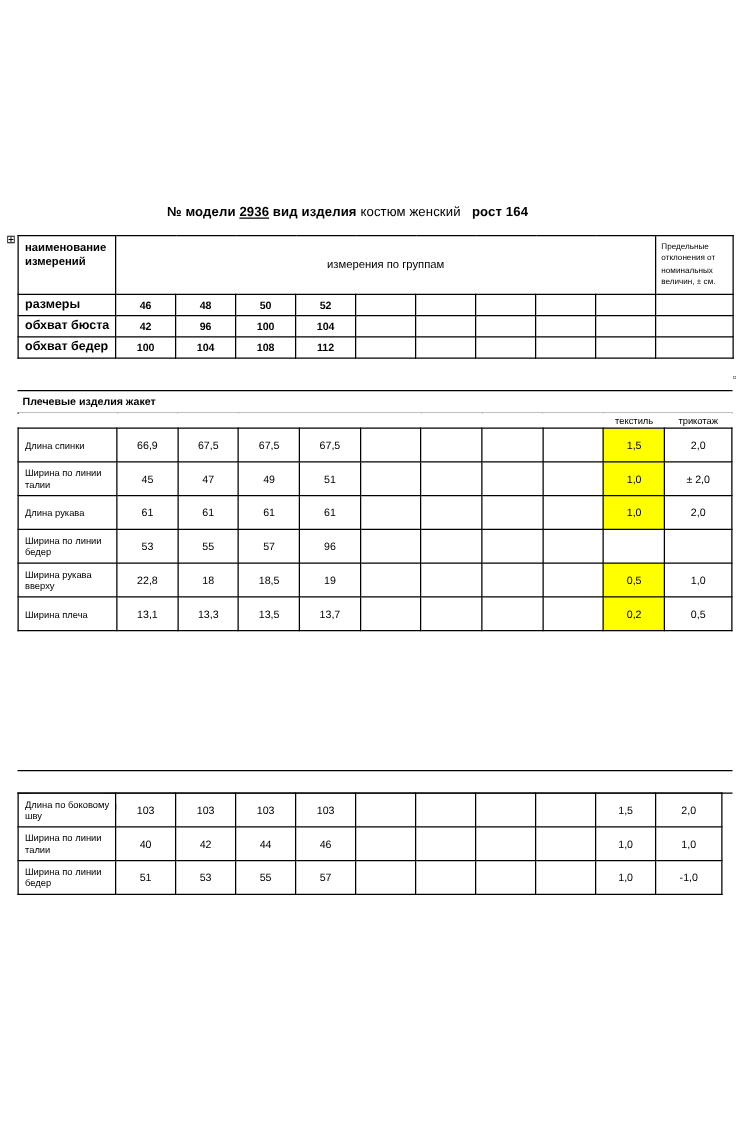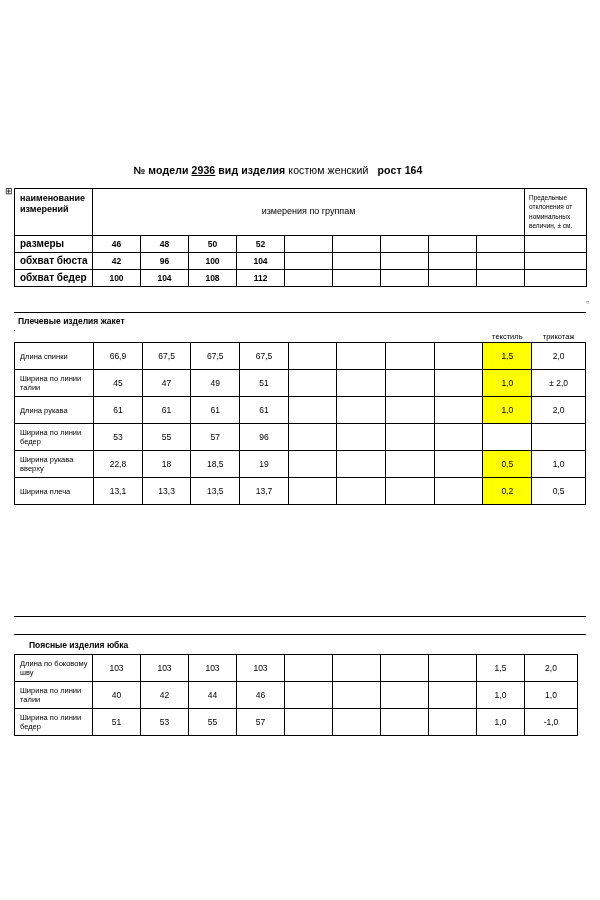--- a/index.html
+++ b/index.html
@@ -106,21 +106,21 @@
 
   .tbl-jacket {
     position: absolute;
     left: 14px;
     top: 330px;
     width: 572px;
   }
   .tbl-skirt {
     position: absolute;
     left: 14px;
-    top: 654px;
+    top: 634px;
     width: 484px;
   }
   .tbl-jacket td, .tbl-skirt td {
     height: 22px;
   }
   .tbl-jacket td.name, .tbl-skirt td.name {
     font-size: 7.5px;
     padding-left: 5px;
     text-align: left;
     border-radius: 10px;

